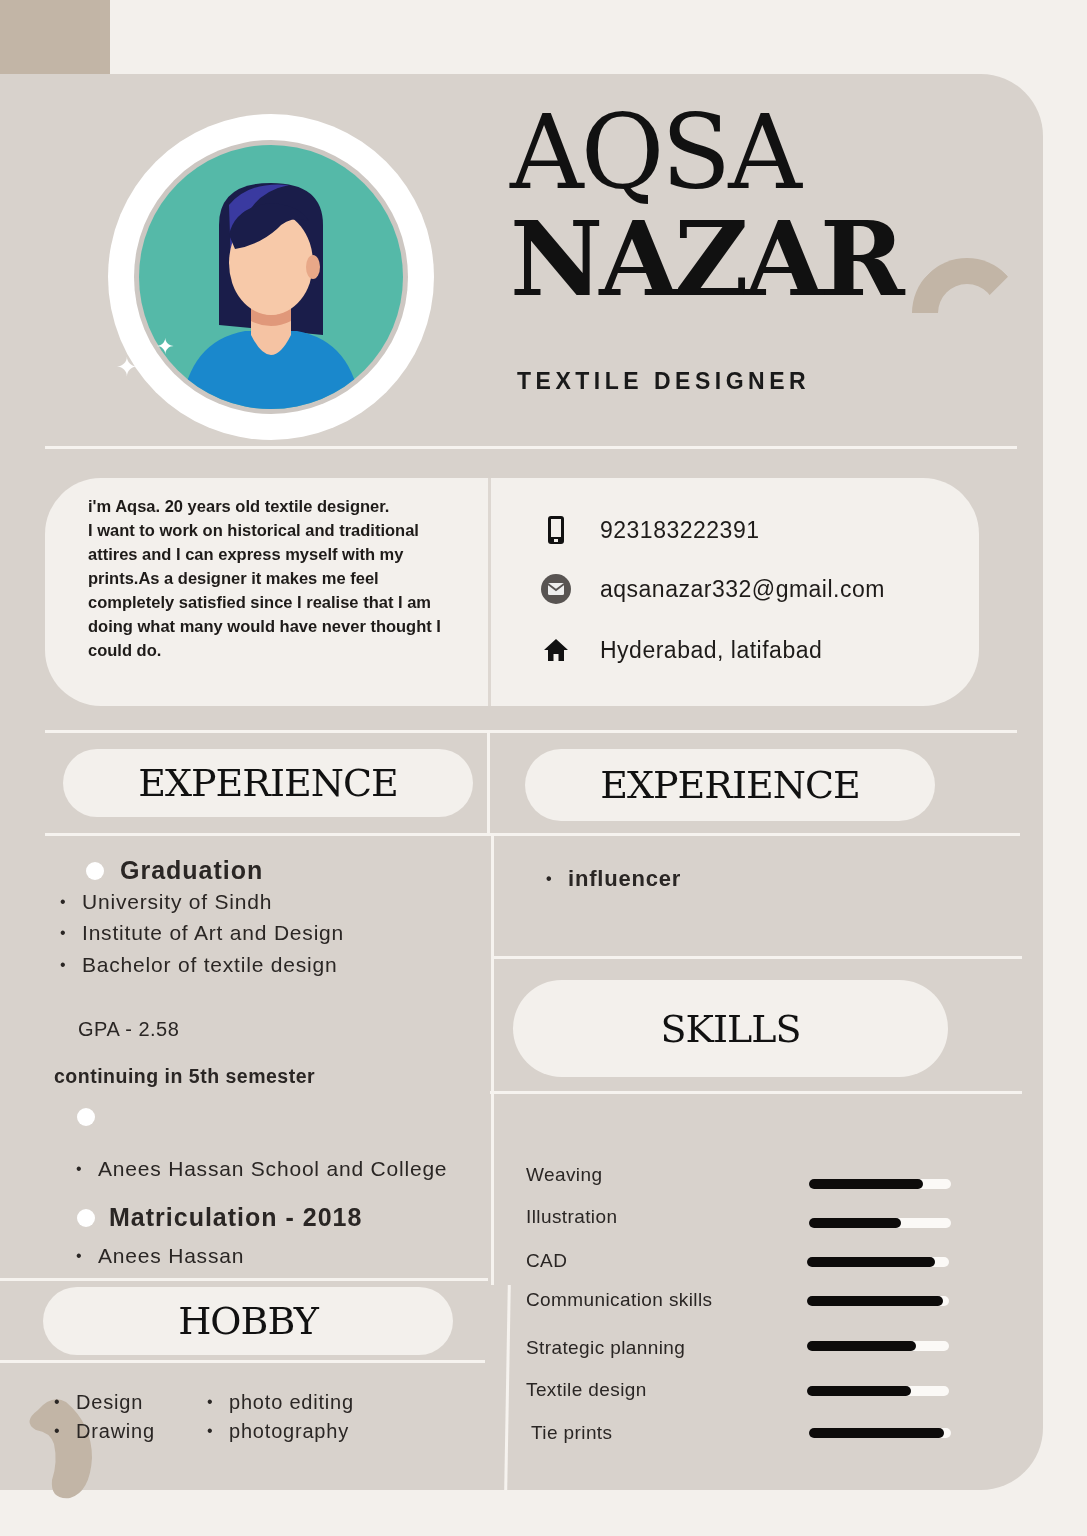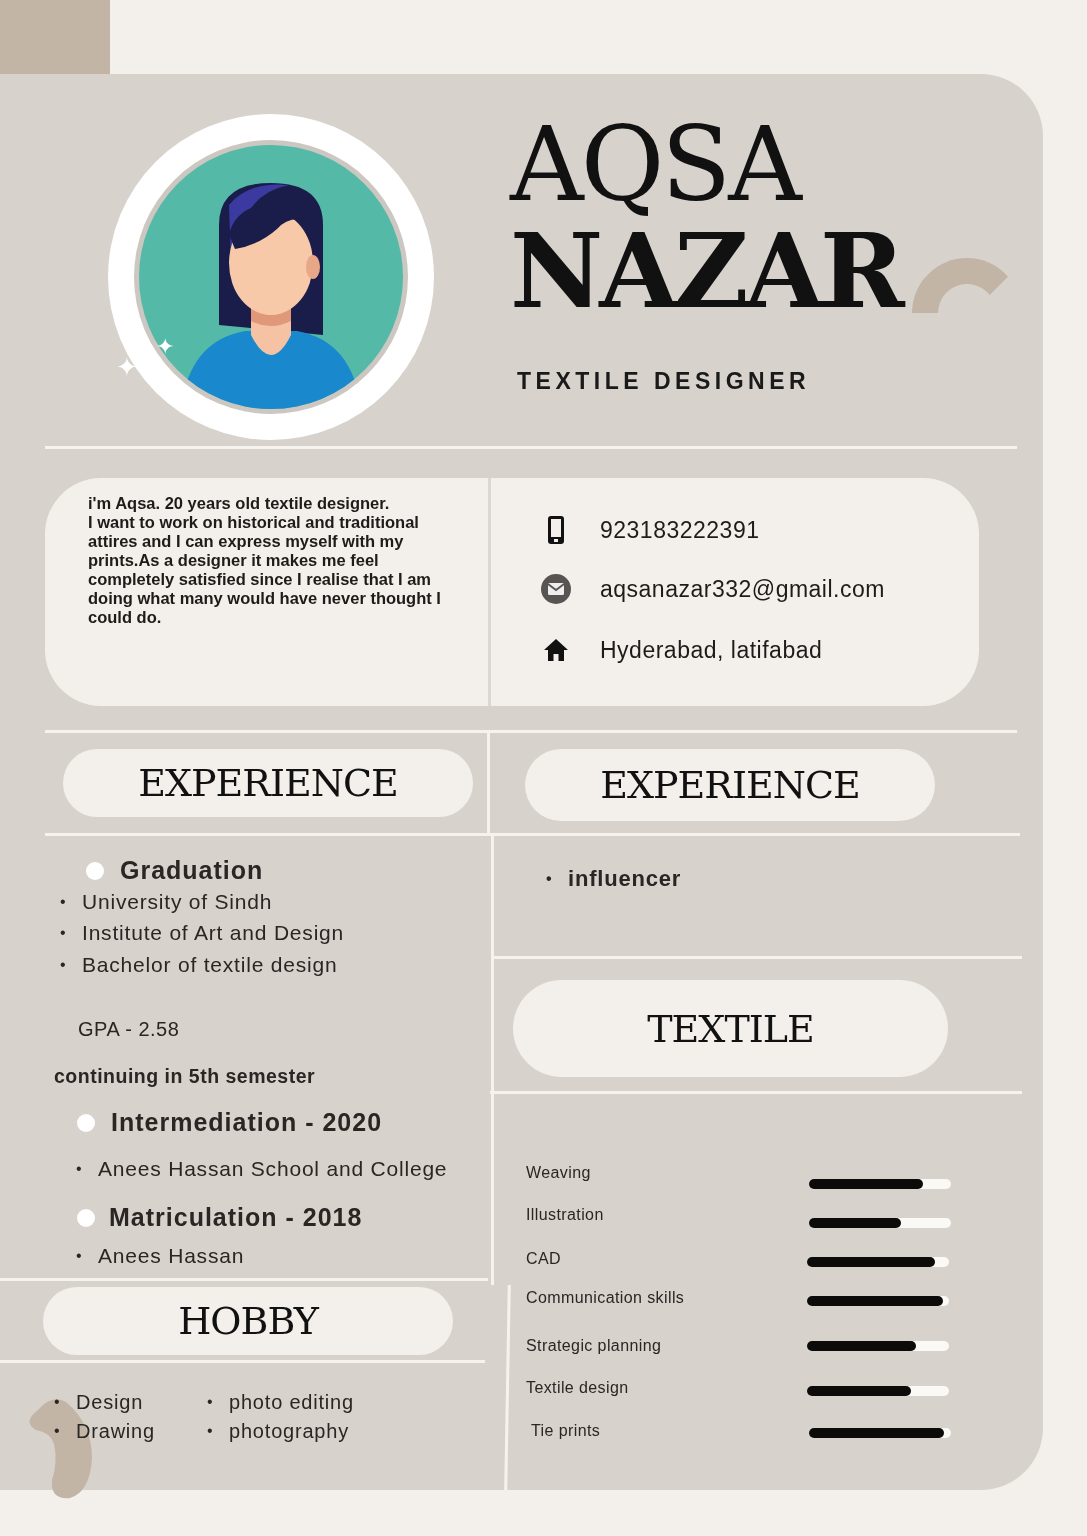--- a/index.html
+++ b/index.html
@@ -25,21 +25,21 @@
     border-radius: 50%; background: #fff;
   }
   .photo-inner {
     position: absolute; left: 26px; top: 26px; width: 274px; height: 274px;
     border-radius: 50%; background: #cdc7c2; padding: 5px;
   }
   .photo-inner svg { width: 264px; height: 264px; display: block; }
   .sparkle { position: absolute; color: #fff; font-size: 22px; line-height: 1; }
 
   .name {
-    position: absolute; left: 510px; top: 112px;
+    position: absolute; left: 510px; top: 100px;
     font-family: "DejaVu Serif", "Liberation Serif", serif;
     font-size: 102px; line-height: 106px; color: #111;
     letter-spacing: -3px; font-weight: normal;
   }
   .name .last { font-weight: bold; letter-spacing: -4px; }
   .role {
     position: absolute; left: 517px; top: 368px;
     font-size: 23px; letter-spacing: 4.5px; font-weight: bold; color: #1a1a1a;
   }
   .arch {
@@ -58,21 +58,21 @@
     position: absolute; left: 45px; top: 478px; width: 934px; height: 228px;
     background: #f3f0ec;
     border-top-left-radius: 56px; border-bottom-right-radius: 56px;
     border-top-right-radius: 56px; border-bottom-left-radius: 56px;
   }
   .about-divider {
     position: absolute; left: 443px; top: 0; width: 3px; height: 228px; background: #ddd7d1;
   }
   .about-text {
     position: absolute; left: 43px; top: 16px; width: 380px;
-    font-size: 16.5px; line-height: 19px; font-weight: bold; color: #1e1b19;
+    font-size: 16.5px; line-height: 24px; font-weight: bold; color: #1e1b19;
   }
   .contact-row {
     position: absolute; left: 495px; display: flex; align-items: center;
     font-size: 23px; color: #1e1b19; letter-spacing: 0.5px;
   }
   .contact-row .ico { width: 32px; height: 32px; margin-right: 28px; display: flex; align-items: center; justify-content: center; }
 
   .pill {
     position: absolute; background: #f3f0ec; border-radius: 40px;
     display: flex; align-items: center; justify-content: center;
@@ -84,21 +84,21 @@
     position: absolute; font-size: 25px; font-weight: bold; letter-spacing: 1px; color: #2a2624;
     display: flex; align-items: center;
   }
   .dot-white { width: 18px; height: 18px; border-radius: 50%; background: #fff; display: inline-block; margin-right: 16px; }
   .bullet {
     position: absolute; font-size: 21px; letter-spacing: 0.8px; color: #2a2624;
   }
   .bullet::before { content: "•"; display: inline-block; width: 22px; font-size: 16px; vertical-align: 2px; }
   .plain { position: absolute; font-size: 20px; color: #2a2624; letter-spacing: 0.5px; }
 
-  .skill-label { position: absolute; left: 526px; font-size: 16px; color: #2a2624; letter-spacing: 0.4px; }
+  .skill-label { position: absolute; left: 526px; font-size: 19px; color: #2a2624; letter-spacing: 0.4px; }
   .skill-bar {
     position: absolute; height: 10px; width: 142px; background: #fbf9f6; border-radius: 5px;
   }
   .skill-bar .fill { height: 10px; background: #0d0b0a; border-radius: 5px; }
 
   .blob {
     position: absolute; left: 22px; top: 1392px; width: 74px; height: 110px;
   }
 </style>
 </head>
@@ -185,39 +185,38 @@
 <div class="hline" style="left:0; top:1278px; width:488px;"></div>
 <div class="hline" style="left:0; top:1360px; width:485px;"></div>
 
 <div class="pill" style="left:63px; top:749px; width:410px; height:68px; font-size:38px;">
   <span>EXPERIENCE</span>
 </div>
 <div class="pill" style="left:525px; top:749px; width:410px; height:72px; font-size:38px;">
   <span>EXPERIENCE</span>
 </div>
 <div class="pill" style="left:513px; top:980px; width:435px; height:97px; font-size:38px; border-radius:50px;">
-  <span>TEXTILE</span>
+  <span>SKILLS</span>
 </div>
 <div class="pill" style="left:43px; top:1287px; width:410px; height:68px; font-size:38px;">
   <span>HOBBY</span>
 </div>
 
 <div class="edu-head" style="left:86px; top:856px;">
   <span class="dot-white"></span>
   <span>Graduation</span>
 </div>
 <div class="bullet" style="left:60px; top:890px;">University of Sindh</div>
 <div class="bullet" style="left:60px; top:921px;">Institute of Art and Design</div>
 <div class="bullet" style="left:60px; top:953px;">Bachelor of textile design</div>
 <div class="plain" style="left:78px; top:1018px;">GPA - 2.58</div>
 <div class="plain" style="left:54px; top:1065px; font-weight:bold; font-size:19.5px;">continuing in 5th semester</div>
 
 <div class="edu-head" style="left:77px; top:1108px;">
   <span class="dot-white"></span>
-  <span>Intermediation - 2020</span>
 </div>
 <div class="bullet" style="left:76px; top:1157px;">Anees Hassan School and College</div>
 
 <div class="edu-head" style="left:77px; top:1203px;">
   <span class="dot-white" style="margin-right:14px;"></span>
   <span>Matriculation - 2018</span>
 </div>
 <div class="bullet" style="left:76px; top:1244px;">Anees Hassan</div>
 
 <div class="bullet" style="left:546px; top:866px; font-weight:bold; font-size:22px;">influencer</div>

